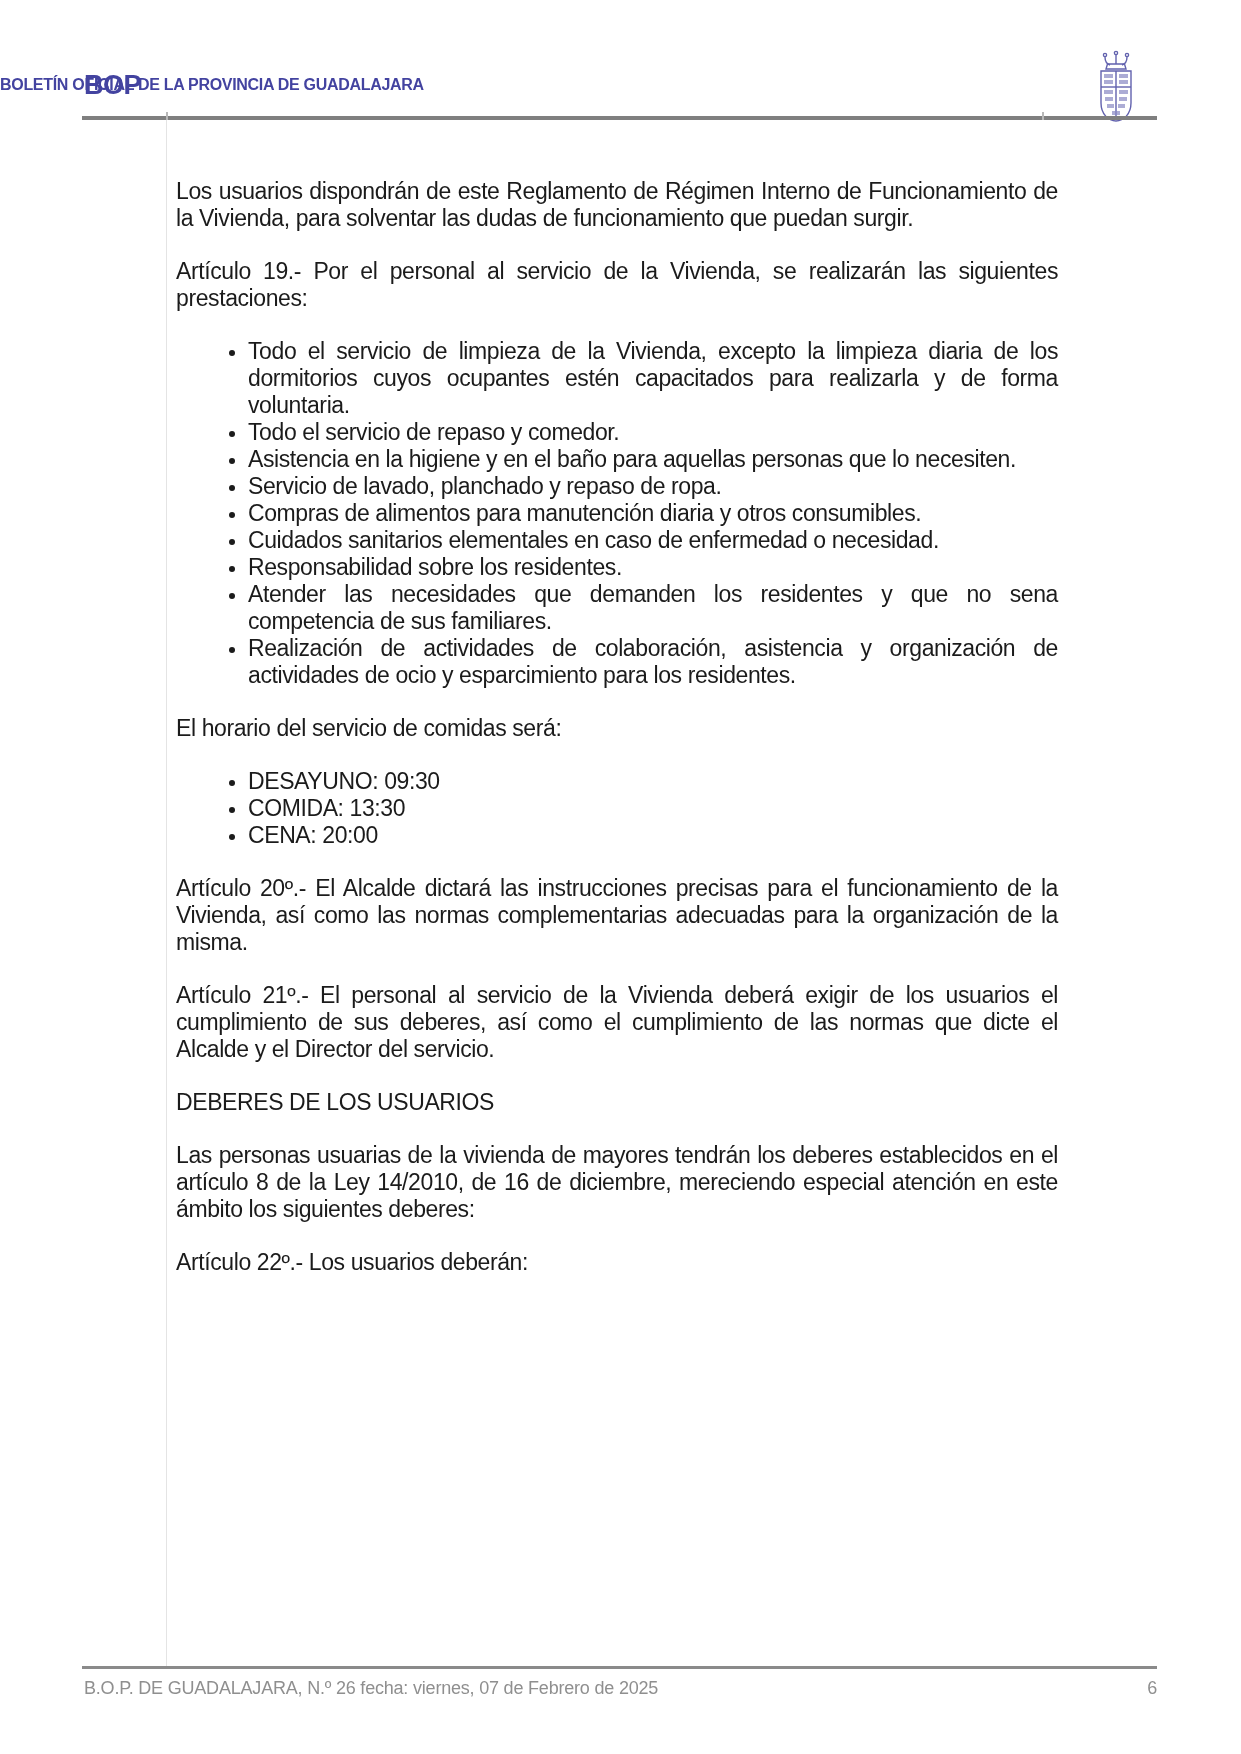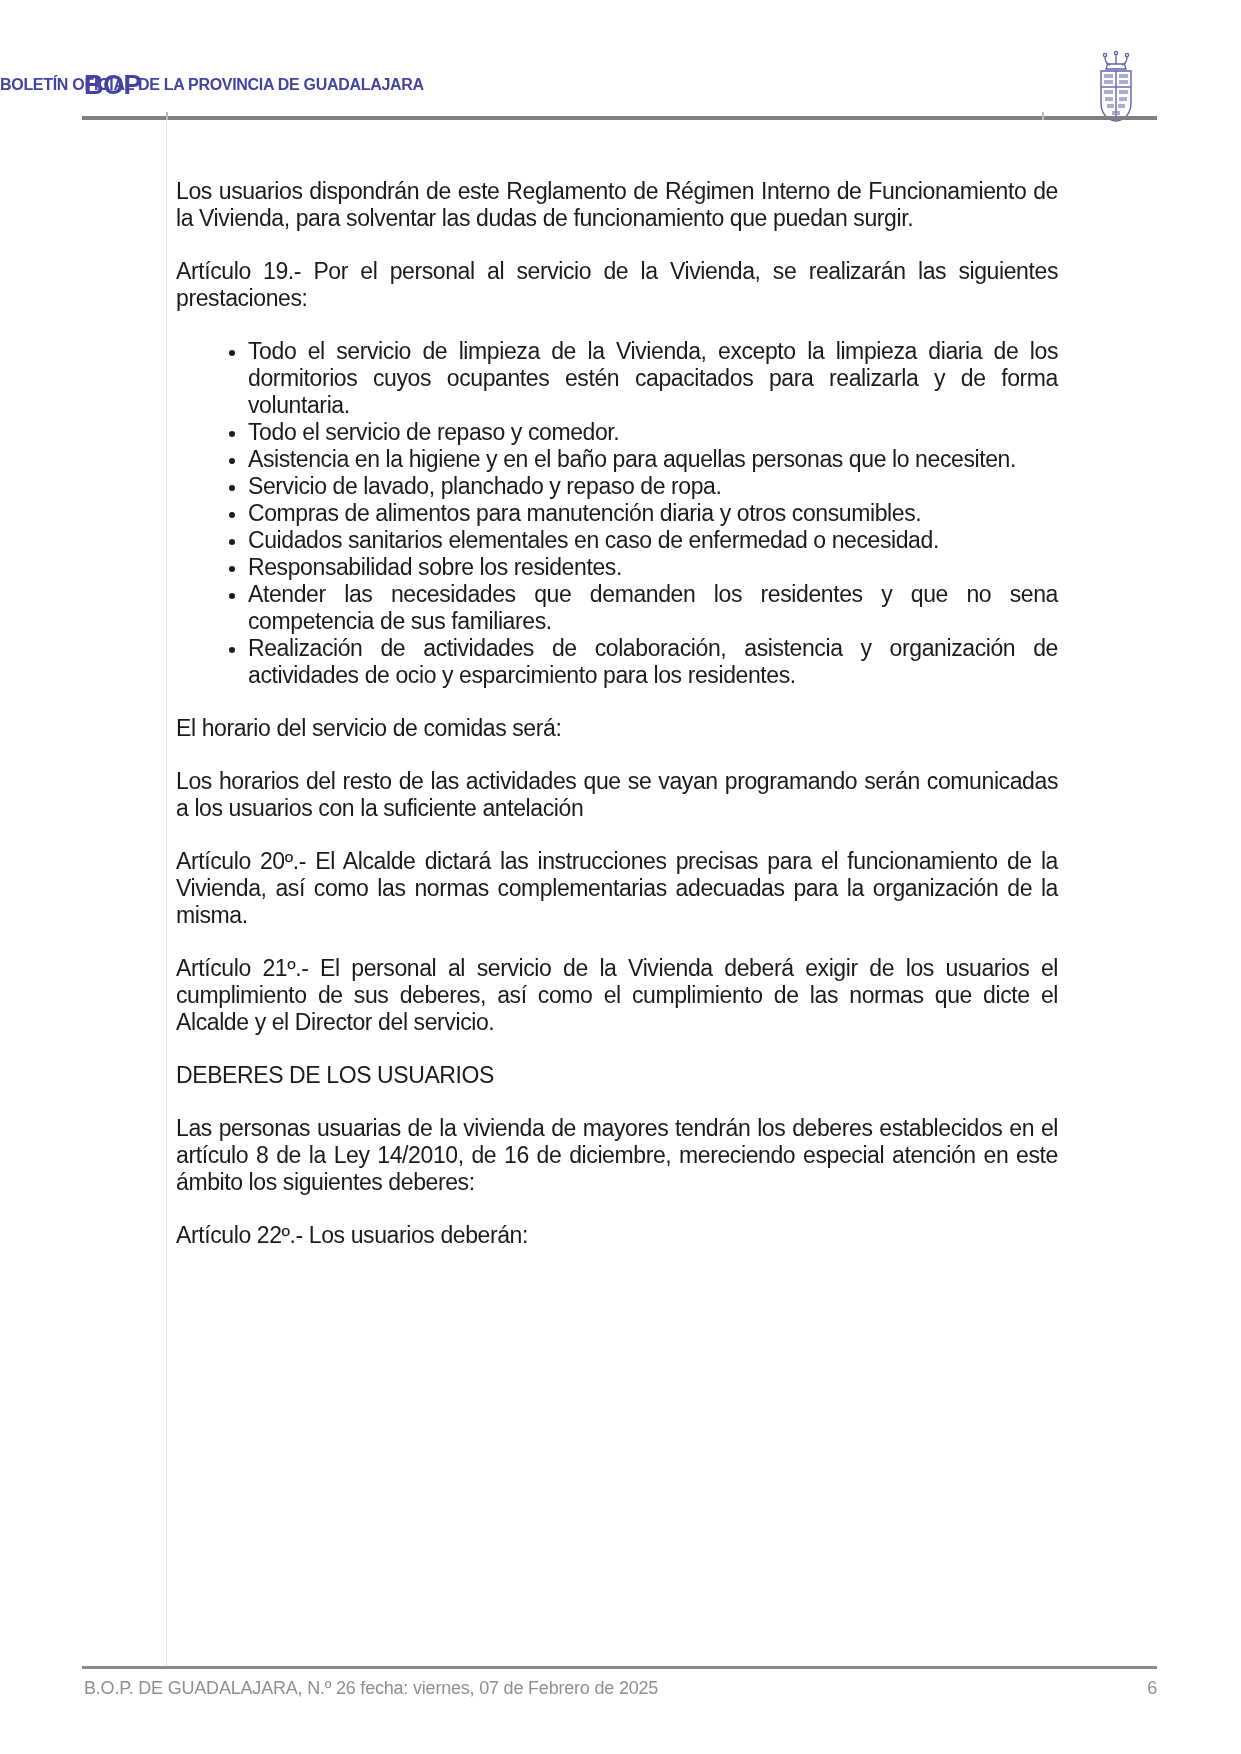--- a/index.html
+++ b/index.html
@@ -156,22 +156,26 @@
       <li>Servicio de lavado, planchado y repaso de ropa.</li>
       <li>Compras de alimentos para manutención diaria y otros consumibles.</li>
       <li>Cuidados sanitarios elementales en caso de enfermedad o necesidad.</li>
       <li>Responsabilidad sobre los residentes.</li>
       <li>Atender las necesidades que demanden los residentes y que no sena competencia de sus familiares.</li>
       <li>Realización de actividades de colaboración, asistencia y organización de actividades de ocio y esparcimiento para los residentes.</li>
     </ul>
 
     <p>El horario del servicio de comidas será:</p>
 
+    <ul>
+      <li>DESAYUNO: 09:30</li>
+      <li>COMIDA: 13:30</li>
+      <li>CENA: 20:00</li>
+    </ul>
 
-    <p>Los horarios del resto de las actividades que se vayan programando serán comunicadas a los usuarios con la suficiente antelación</p>
     <p>Artículo 20º.- El Alcalde dictará las instrucciones precisas para el funcionamiento de la Vivienda, así como las normas complementarias adecuadas para la organización de la misma.</p>
     <p>Artículo 21º.- El personal al servicio de la Vivienda deberá exigir de los usuarios el cumplimiento de sus deberes, así como el cumplimiento de las normas que dicte el Alcalde y el Director del servicio.</p>
     <p>DEBERES DE LOS USUARIOS</p>
     <p>Las personas usuarias de la vivienda de mayores tendrán los deberes establecidos en el artículo 8 de la Ley 14/2010, de 16 de diciembre, mereciendo especial atención en este ámbito los siguientes deberes:</p>
     <p>Artículo 22º.- Los usuarios deberán:</p>
 
   </main>
 
   <div class="footer-rule"></div>
   <footer class="footer">

